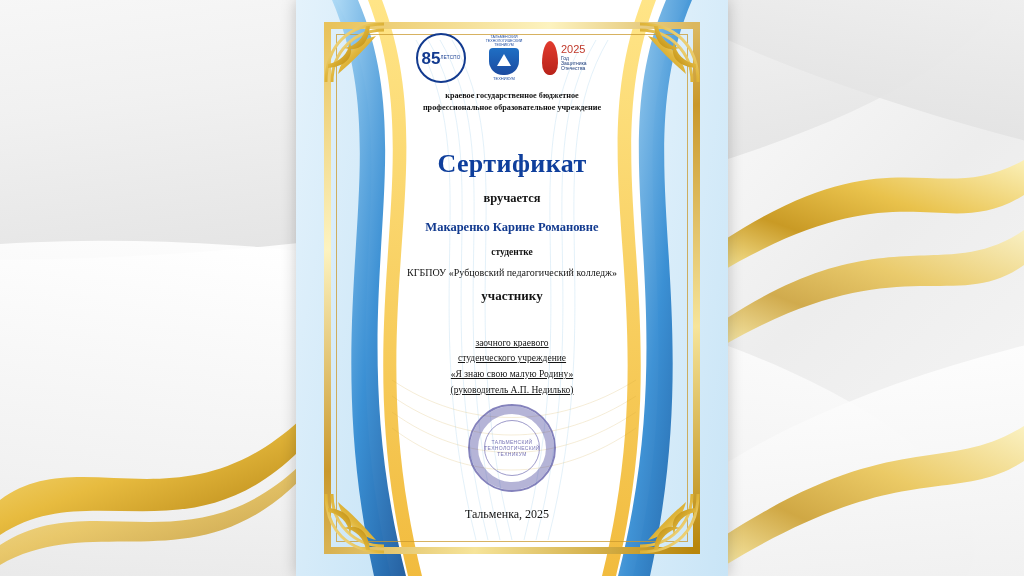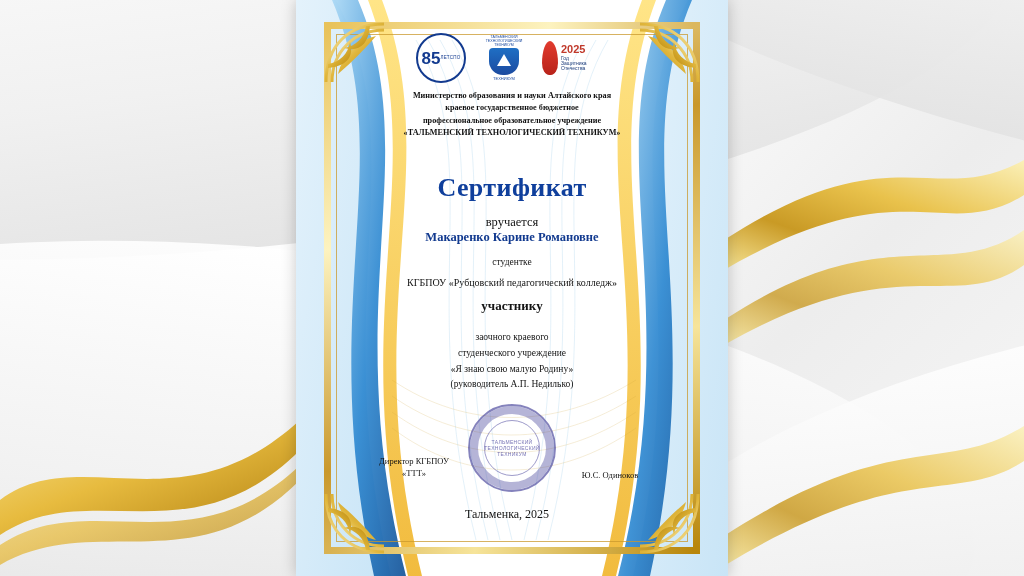--- a/index.html
+++ b/index.html
@@ -133,65 +133,68 @@
   .logo-2025 {
     width: 66px; height: 46px;
     display:flex; align-items:center; gap:3px;
   }
   .logo-2025 .flame {
     width:16px; height:34px;
     background: linear-gradient(180deg,#e23b2e 0%, #b8231a 100%);
     border-radius: 50% 50% 45% 45% / 65% 65% 35% 35%;
   }
   .logo-2025 .txt { text-align:left; line-height:1.05; }
-  .logo-2025 .y { font-size:11px; font-weight:bold; color:#c0392b; font-family:"Liberation Sans", sans-serif;}
+  .logo-2025 .y { font-size:11px; font-weight:normal; color:#c0392b; font-family:"Liberation Sans", sans-serif;}
   .logo-2025 .s1 { font-size:5px; color:#1b3b7a; font-family:"Liberation Sans", sans-serif;}
   .logo-2025 .s2 { font-size:5px; color:#1b3b7a; font-family:"Liberation Sans", sans-serif;}
 
   #ministry {
     font-size: 8.2px;
     font-weight: bold;
     line-height: 1.5;
     color: #121212;
     margin: 2px 0 0;
   }
 
   #title {
     font-size: 26px;
     font-weight: bold;
     color: #0f3f9c;
     margin: 34px 0 12px;
     letter-spacing: .4px;
   }
   #awarded {
     font-size: 12.5px;
-    font-weight: normal;
+    font-weight: bold;
+    margin-bottom: 14px;
   }
   #recipient {
     font-size: 12.5px;
     font-weight: bold;
     color: #123a8f;
     margin-bottom: 12px;
   }
   #role {
     font-size: 9.5px;
     margin-bottom: 10px;
+    font-weight: bold;
   }
   #college {
     font-size: 10px;
     margin-bottom: 10px;
   }
   #nominee {
     font-size: 13px;
     font-weight: bold;
-    margin-bottom: 16px;
+    margin-bottom: 32px;
   }
   .event-line {
     font-size: 9.5px;
     line-height: 1.65;
+    text-decoration: underline;
   }
 
   
   #sign-row {
     position: absolute;
     left: 6px;
     right: 6px;
     bottom: 56px;
     display: flex;
     align-items: flex-end;
@@ -391,24 +394,22 @@
           <span class="txt">
             <span class="y" style="display:block">2025</span>
             <span class="s1" style="display:block">Год</span>
             <span class="s1" style="display:block">Защитника</span>
             <span class="s2" style="display:block">Отечества</span>
           </span>
         </div>
       </div>
 
       <div id="ministry">
-        <div>Министерство образования и науки Алтайского края</div>
         <div>краевое государственное бюджетное</div>
         <div>профессиональное образовательное учреждение</div>
-        <div>«ТАЛЬМЕНСКИЙ ТЕХНОЛОГИЧЕСКИЙ ТЕХНИКУМ»</div>
       </div>
 
       <div id="title">Сертификат</div>
 
       <div id="awarded">вручается</div>
 
       <div id="recipient">Макаренко Карине Романовне</div>
 
       <div id="role">студентке</div>
 
@@ -420,25 +421,18 @@
         <div class="event-line">заочного краевого</div>
         <div class="event-line">студенческого  учреждение</div>
         <div class="event-line">«Я знаю свою малую Родину»</div>
         <div class="event-line">(руководитель А.П. Недилько)</div>
       </div>
 
       <div id="stamp">
         <span class="stamp-text">ТАЛЬМЕНСКИЙ ТЕХНОЛОГИЧЕСКИЙ ТЕХНИКУМ</span>
       </div>
 
-      <div id="sign-row">
-        <div id="sign-left">
-          <div>Директор КГБПОУ</div>
-          <div>«ТТТ»</div>
-        </div>
-        <div id="sign-right">Ю.С. Одиноков</div>
-      </div>
 
       <div id="place-date">Тальменка, 2025</div>
 
     </div>
   </div>
 </div>
 
 </body></html>

